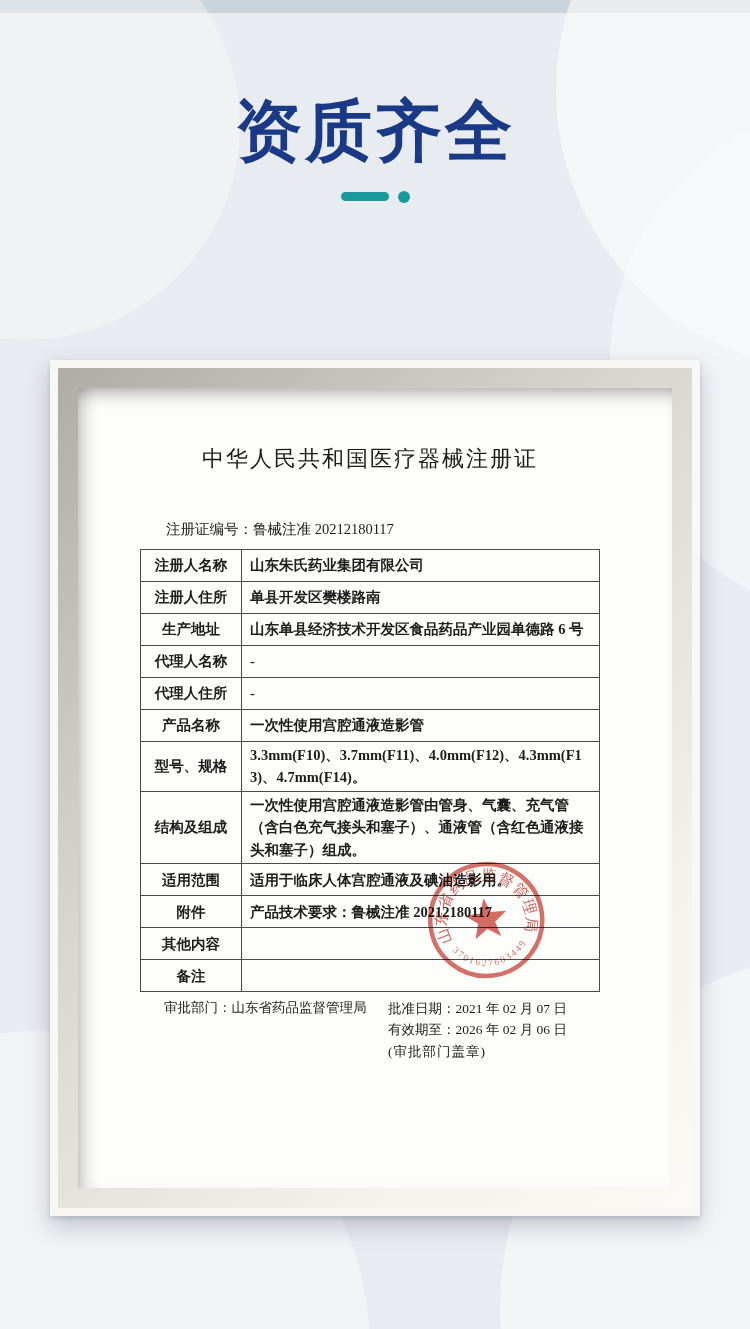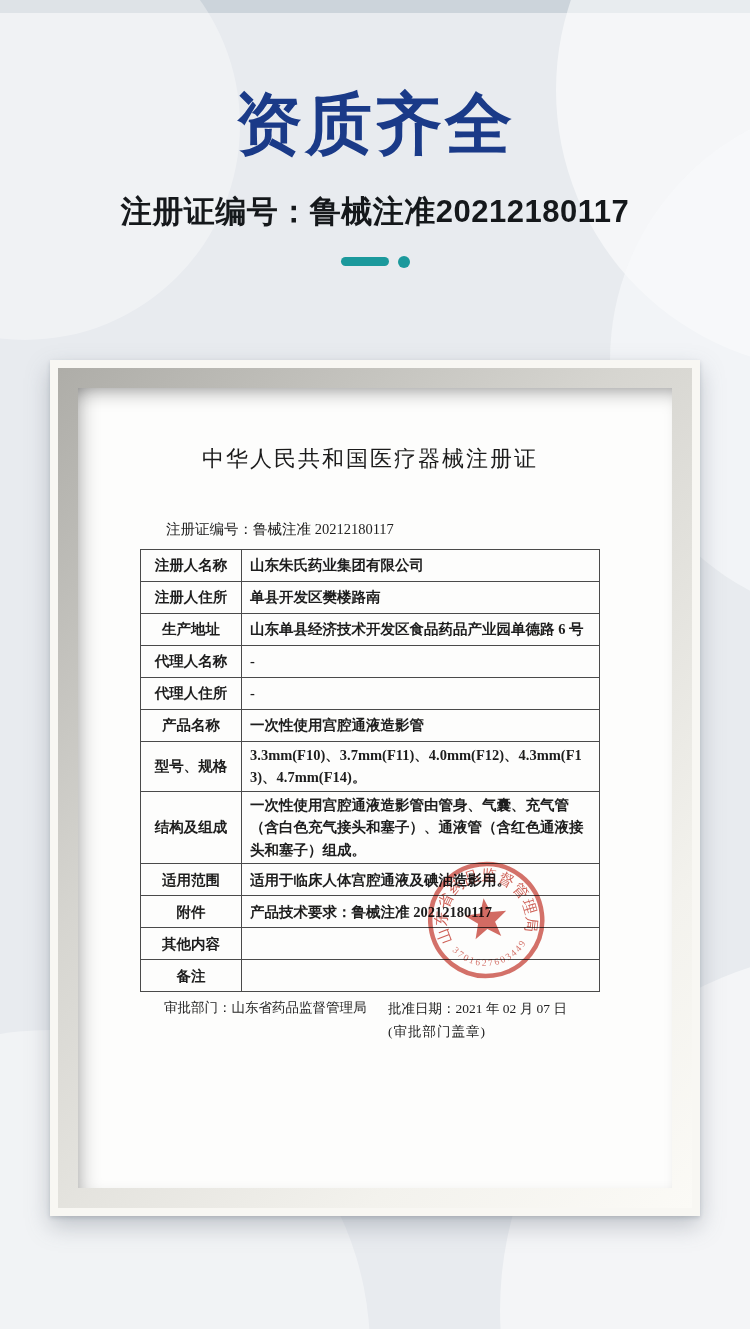--- a/index.html
+++ b/index.html
@@ -14,21 +14,21 @@
   .bg-circle{position:absolute;border-radius:50%;pointer-events:none;}
   .c1{width:560px;height:560px;left:556px;top:-190px;background:rgba(255,255,255,.55);}
   .c2{width:520px;height:520px;left:610px;top:100px;background:rgba(248,250,252,.6);}
   .c3{width:720px;height:720px;left:500px;top:950px;background:rgba(255,255,255,.5);}
   .c4{width:640px;height:640px;left:-270px;top:1030px;background:rgba(255,255,255,.4);}
   .c5{width:430px;height:430px;left:-190px;top:-90px;background:rgba(255,255,255,.35);}
 
   
   .hdr{position:absolute;left:0;top:0;width:750px;z-index:3;text-align:center;}
   .page-title{
-    margin:5px;padding-top:82px;
+    margin:12px;padding-top:82px;
     font-size:67px;line-height:1.1;font-weight:800;
     color:#1a3a88;letter-spacing:3px;
   }
   .page-subtitle{
     margin:30px 0 0 0;
     font-size:31px;font-weight:700;color:#15181b;letter-spacing:.5px;
   }
   .divider{margin-top:23px;display:flex;align-items:center;justify-content:center;gap:9px;}
   .divider-bar{width:48px;height:9px;border-radius:5px;background:#1b999c;}
   .divider-dot{width:12px;height:12px;border-radius:50%;background:#1b999c;}
@@ -88,21 +88,20 @@
 
 <div class="top-strip"></div>
 <div class="bg-circle c5"></div>
 <div class="bg-circle c1"></div>
 <div class="bg-circle c2"></div>
 <div class="bg-circle c3"></div>
 <div class="bg-circle c4"></div>
 
 <div class="hdr">
   <h1 class="page-title">资质齐全</h1>
-  <div class="page-subtitle">注册证编号：鲁械注准20212180117</div>
   <div class="divider">
     <span class="divider-bar"></span>
     <span class="divider-dot"></span>
   </div>
 </div>
 
 <div class="frame">
   <div class="frame-bevel">
     <div class="frame-mat">
       <div class="cert-content">
@@ -160,20 +159,21 @@
               <td class="lbl">备注</td>
               <td></td>
             </tr>
           </tbody>
         </table>
 
         <div class="cert-footer">
           <div class="footer-left">审批部门：山东省药品监督管理局</div>
           <div class="footer-right">
             <div>批准日期：2021 年 02 月 07 日</div>
+            <div>有效期至：2026 年 02 月 06 日</div>
             <div class="seal-note">(审批部门盖章)</div>
           </div>
         </div>
 
       </div>
     </div>
   </div>
 
   <svg class="stamp" viewBox="0 0 160 160" xmlns="http://www.w3.org/2000/svg">
     <defs>

